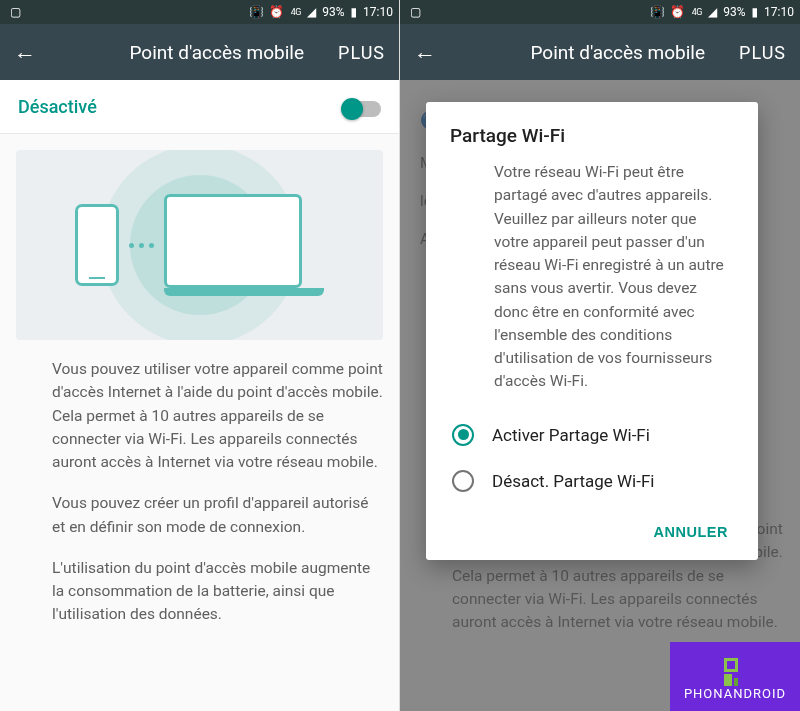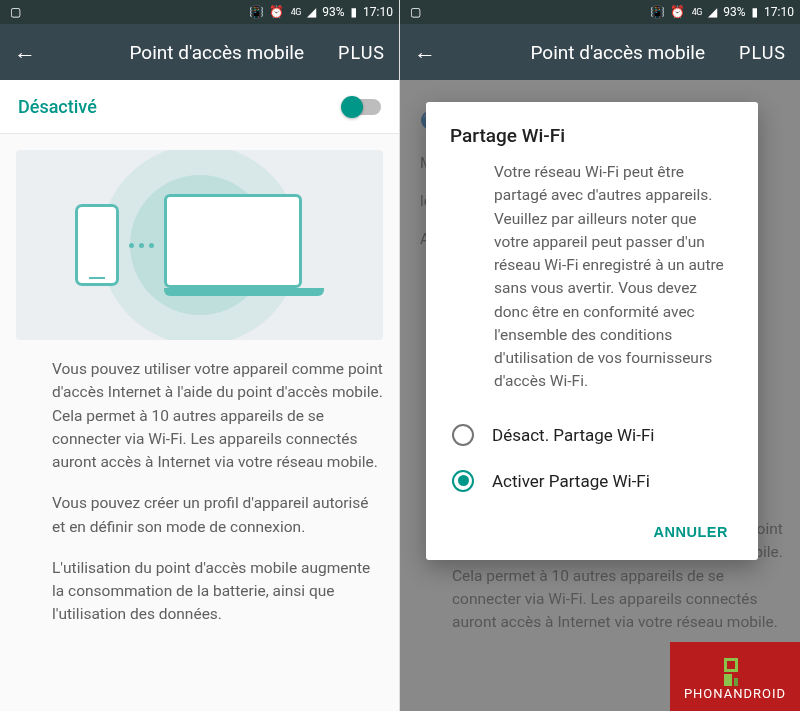--- a/index.html
+++ b/index.html
@@ -25,21 +25,21 @@
 
   .appbar {
     height: 56px; background: #37474f; color: #fff;
     display: flex; align-items: center; padding: 0 14px; gap: 22px;
   }
   .appbar .title { font-size: 19px; flex: 1; font-weight: 400; text-align: right; }
   .appbar .plus { font-size: 18px; letter-spacing: 1px; padding-left: 12px; }
   .back-arrow { font-size: 22px; line-height: 1; }
 
   .toggle-row {
-    background: #fff; display: flex; align-items: center;
+    background: #fff; display: flex; align-items: flex-end;
     padding: 16px 18px;
     border-bottom: 1px solid #e8e8e8;
   }
   .toggle-row .label { color: #009688; font-size: 18px; flex: 1; font-weight: 500; }
   .switch {
     width: 38px; height: 16px; background: #bdbdbd;
     border-radius: 10px; position: relative;
   }
   .switch .knob {
     width: 22px; height: 22px; border-radius: 50%;
@@ -94,21 +94,21 @@
   .radio-row { display: flex; align-items: center; gap: 18px; padding: 12px 2px; }
   .radio { width: 22px; height: 22px; border: 2px solid #757575; border-radius: 50%; display: flex; align-items: center; justify-content: center; }
   .radio.checked { border-color: #009688; }
   .radio.checked::after { content:""; width: 11px; height: 11px; background: #009688; border-radius: 50%; }
   .radio-label { font-size: 17px; color: #212121; }
   .dialog-actions { text-align: right; padding-top: 12px; }
   .dialog-actions .btn { color: #009688; font-size: 14.5px; font-weight: 600; letter-spacing: 0.5px; background: none; border: none; padding: 8px 6px; }
 
   .watermark {
     position: absolute; right: 0; bottom: 0;
-    background: #b91c1c; color: #fff;
+    background: #6d28d9; color: #fff;
     padding: 16px 14px 10px 14px;
     font-size: 13px; letter-spacing: 1px;
     display: flex; flex-direction: column; align-items: center; 
   }
   .wm-logo { width: 22px; height: 28px; position: relative; }
   .wm-logo .bar { position:absolute; background:#8bc34a; }
   .wm-logo .b1 { left:0; bottom:0; width:8px; height:12px; }
   .wm-logo .b2 { left:10px; bottom:0; width:4px; height:8px; background:#689f38; }
   .wm-logo .b3 { left:0; top:0; width:14px; height:14px; border:3px solid #8bc34a; background:transparent; }
 
@@ -192,26 +192,26 @@
         <p>Vous pouvez utiliser votre appareil comme point d'accès Internet à l'aide du point d'accès mobile. Cela permet à 10 autres appareils de se connecter via Wi-Fi. Les appareils connectés auront accès à Internet via votre réseau mobile.</p>
       </div>
     </div>
 
     <div class="dim"></div>
 
     <div class="dialog">
       <h3>Partage Wi-Fi</h3>
       <div class="msg">Votre réseau Wi-Fi peut être partagé avec d'autres appareils. Veuillez par ailleurs noter que votre appareil peut passer d'un réseau Wi-Fi enregistré à un autre sans vous avertir. Vous devez donc être en conformité avec l'ensemble des conditions d'utilisation de vos fournisseurs d'accès Wi-Fi.</div>
       <div class="radio-row">
+        <div class="radio checked"></div>
+        <span class="radio-label">Activer Partage Wi-Fi</span>
+      </div>
+      <div class="radio-row">
         <div class="radio"></div>
         <span class="radio-label">Désact. Partage Wi-Fi</span>
-      </div>
-      <div class="radio-row">
-        <div class="radio checked"></div>
-        <span class="radio-label">Activer Partage Wi-Fi</span>
       </div>
       <div class="dialog-actions">
         <button class="btn">ANNULER</button>
       </div>
     </div>
   </div>
 
 </div>
 
 <div class="watermark">

